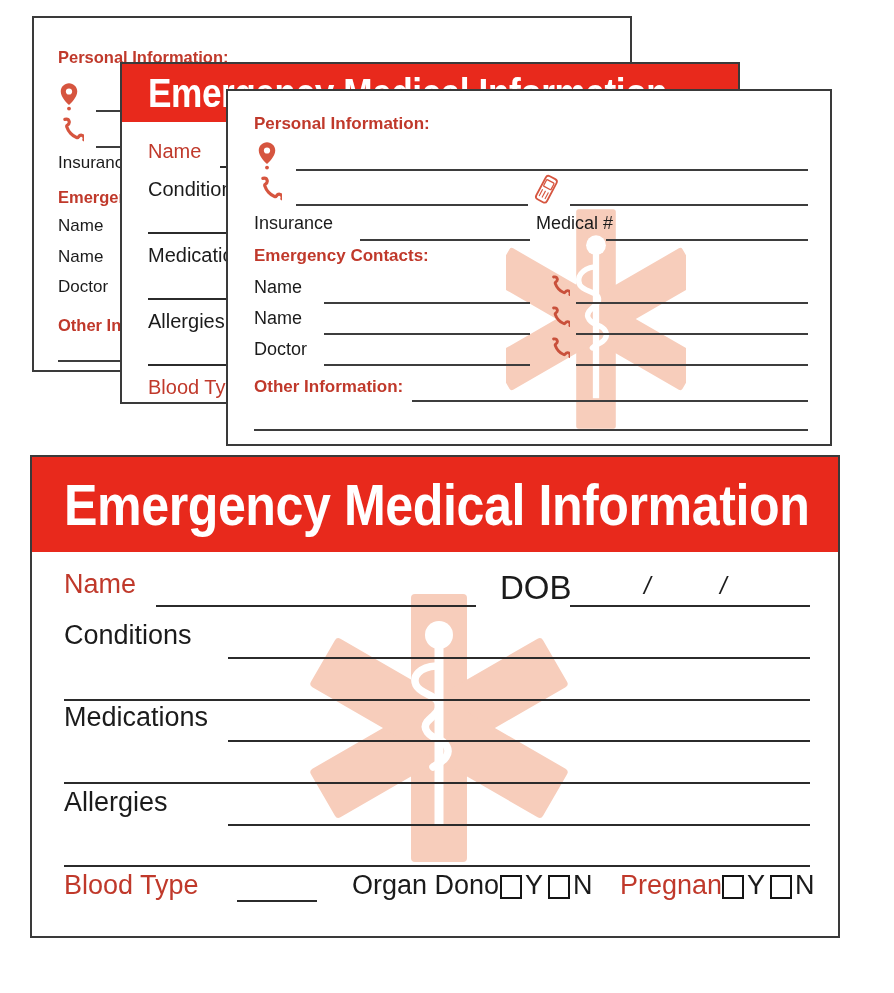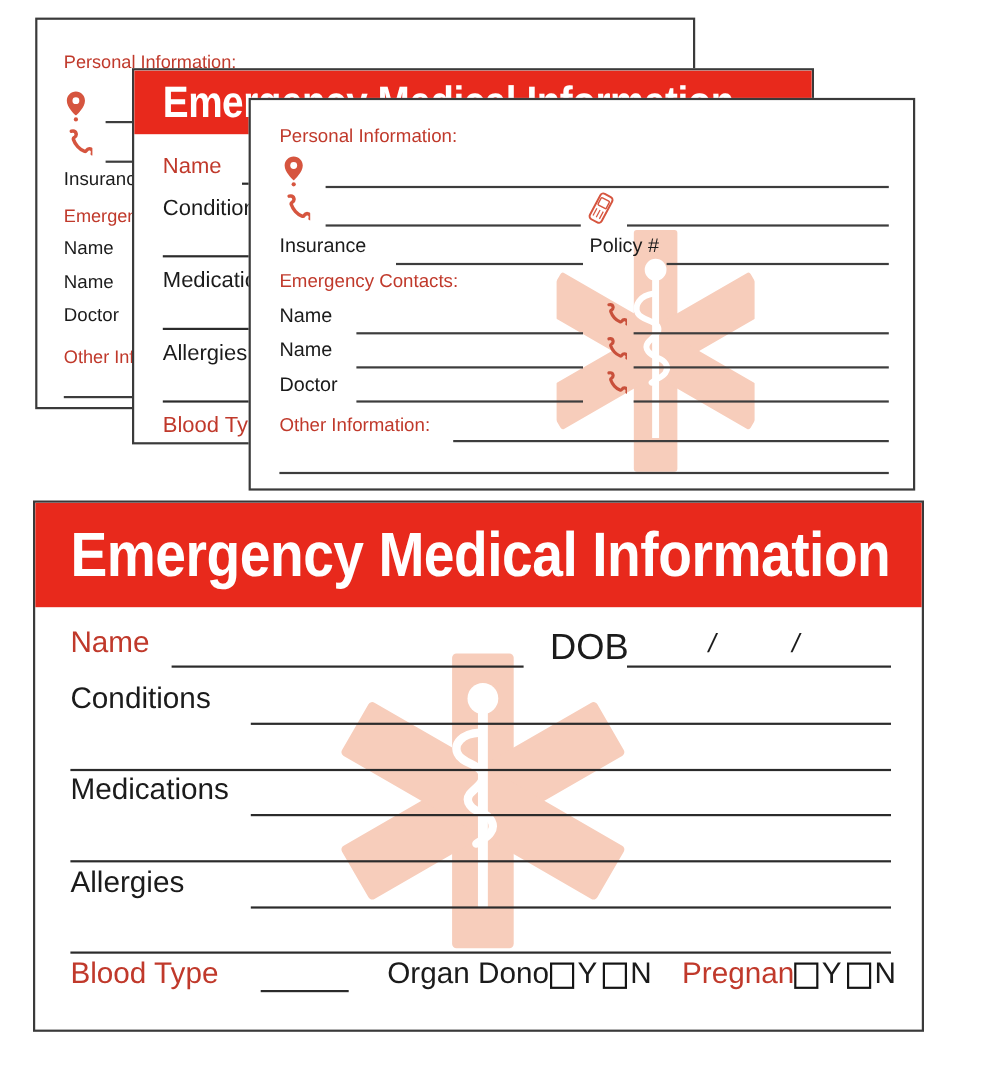--- a/index.html
+++ b/index.html
@@ -34,21 +34,21 @@
     font-weight:bold;
     letter-spacing:-0.5px;
     white-space:nowrap;
     transform:scaleX(.88);
     transform-origin:left center;
   }
 
   
   .lbl{position:absolute;white-space:nowrap;color:#1b1b1b;}
   .lbl.red{color:#c0392b;}
-  .lbl.bold{font-weight:normal;}
+  .lbl.bold{font-weight:bold;}
 
   
   .rule{position:absolute;background:#2b2b2b;height:2px;}
   .rule.thin{height:1.6px;background:#3d3d3d;}
 
   
   .cbx{
     position:absolute;
     border:2px solid #141414;
     background:#fff;
@@ -184,21 +184,21 @@
             <line x1="15.5" y1="19" x2="15.5" y2="27" stroke="#d6553f" stroke-width="1.2"></line>
             <line x1="19" y1="19" x2="19" y2="27" stroke="#d6553f" stroke-width="1.2"></line>
           </g>
         </svg>
       </div>
       <div class="rule thin" style="left:342px;top:113px;width:238px;"></div>
 
       <div class="lbl" style="left:26px;top:122px;font-size:18px;">Insurance</div>
       <div class="rule thin" style="left:132px;top:148px;width:170px;"></div>
 
-      <div class="lbl" style="left:308px;top:122px;font-size:18px;">Policy #</div>
+      <div class="lbl" style="left:308px;top:122px;font-size:18px;">Medical #</div>
       <div class="rule thin" style="left:378px;top:148px;width:202px;"></div>
 
       <div class="lbl red bold" style="left:26px;top:155px;font-size:17px;">Emergency Contacts:</div>
 
       <div class="lbl" style="left:26px;top:186px;font-size:18px;">Name</div>
       <div class="rule thin" style="left:96px;top:211px;width:206px;"></div>
       <div class="gi" style="left:318px;top:182px;width:24px;height:28px;">
         <svg viewBox="0 0 30 32">
           <path d="M9.5 3.5c2.8-.6 4.2.7 4.6 2.2.5 1.9-.6 3.2-1.9 4-.7.4-.9 1-.6 1.9.7 2.1 2.2 4.8 4.1 6.9 1.8 2 4.3 3.6 6.3 4.4.9.4 1.6.2 2-.5.9-1.3 2.3-2.3 4.1-1.7 1.5.5 2.6 2 1.8 4.7" fill="none" stroke="#c9503b" stroke-width="3.6" stroke-linecap="round"></path>
         </svg>

